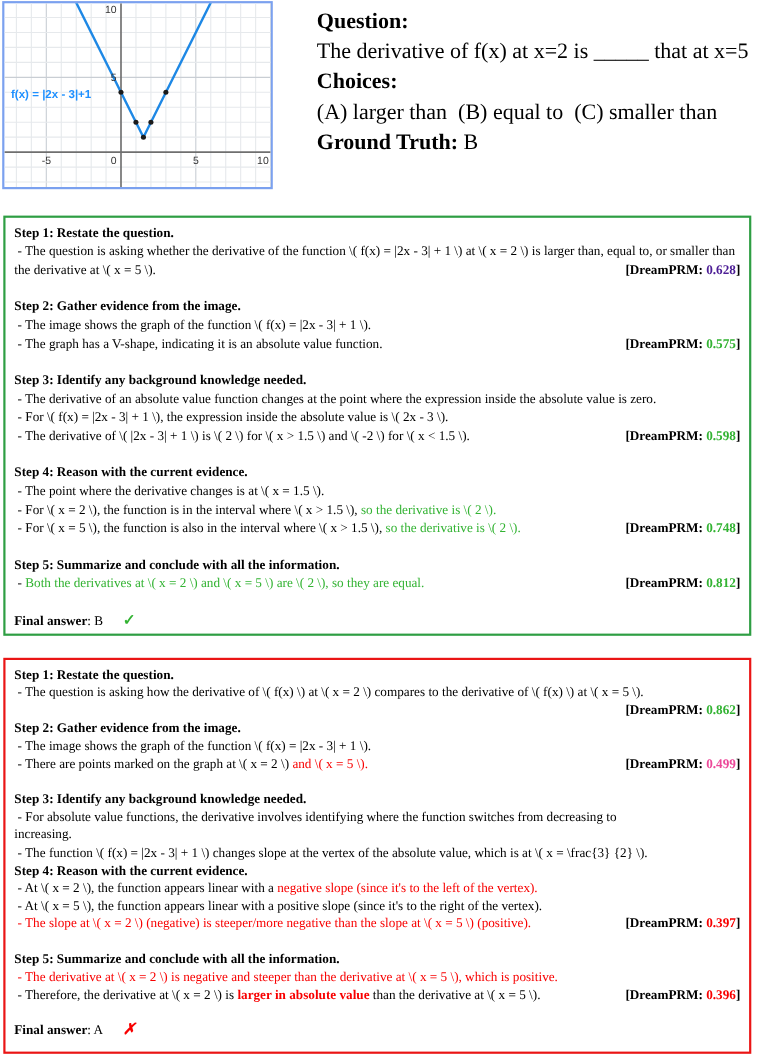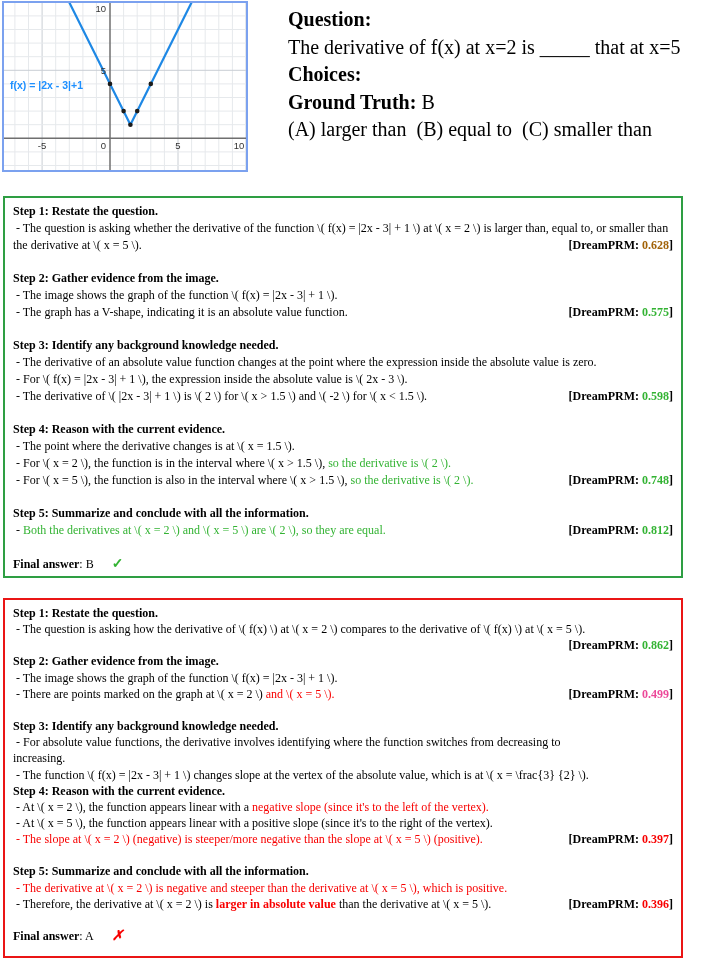--- a/index.html
+++ b/index.html
@@ -74,27 +74,27 @@
         <text x="235" y="146.3" font-size="9.5" text-anchor="middle" fill="#333333" font-family="Liberation Sans, sans-serif">10</text>
         <text x="102" y="70.8" font-size="9.5" text-anchor="end" fill="#333333" font-family="Liberation Sans, sans-serif">5</text>
         <text x="102" y="9" font-size="9.5" text-anchor="end" fill="#333333" font-family="Liberation Sans, sans-serif">10</text>
         <text x="6" y="86.3" font-size="10.5" font-weight="bold" fill="#1e90ff" font-family="Liberation Sans, sans-serif">f(x) = |2x - 3|+1</text>
       </svg>
   </div>
   <div id="question">
       <div class="q-line"><span class="b">Question:</span></div>
       <div class="q-line"><span>The derivative of f(x) at x=2 is _____ that at x=5</span></div>
       <div class="q-line"><span class="b">Choices:</span></div>
+      <div class="q-line"><span>(A) larger than  (B) equal to  (C) smaller than</span></div>
       <div class="q-line"><span class="b">Ground Truth:</span><span> B</span></div>
-      <div class="q-line"><span>(A) larger than  (B) equal to  (C) smaller than</span></div>
     </div>
   <div id="green-box" class="reason-box">
       <div class="step">
         <div class="head">Step 1: Restate the question.</div>
-        <div class="line"><span> - The question is asking whether the derivative of the function \( f(x) = |2x - 3| + 1 \) at \( x = 2 \) is larger than, equal to, or smaller than the derivative at \( x = 5 \).</span><span class="prm">[DreamPRM: <span style="color: #a16207; font-family: Liberation Serif, serif;">0.628</span>]</span></div>
+        <div class="line"><span> - The question is asking whether the derivative of the function \( f(x) = |2x - 3| + 1 \) at \( x = 2 \) is larger than, equal to, or smaller than the derivative at \( x = 5 \).</span><span class="prm">[DreamPRM: <span style="color: #4c1d95; font-family: Liberation Serif, serif;">0.628</span>]</span></div>
       </div>
       <div class="step gap">
         <div class="head">Step 2: Gather evidence from the image.</div>
         <div class="line"><span> - The image shows the graph of the function \( f(x) = |2x - 3| + 1 \).</span></div>
         <div class="line"><span> - The graph has a V-shape, indicating it is an absolute value function.</span><span class="prm">[DreamPRM: <span style="color: rgb(51, 179, 51);">0.575</span>]</span></div>
       </div>
       <div class="step gap">
         <div class="head">Step 3: Identify any background knowledge needed.</div>
         <div class="line"><span> - The derivative of an absolute value function changes at the point where the expression inside the absolute value is zero.</span></div>
         <div class="line"><span> - For \( f(x) = |2x - 3| + 1 \), the expression inside the absolute value is \( 2x - 3 \).</span></div>

